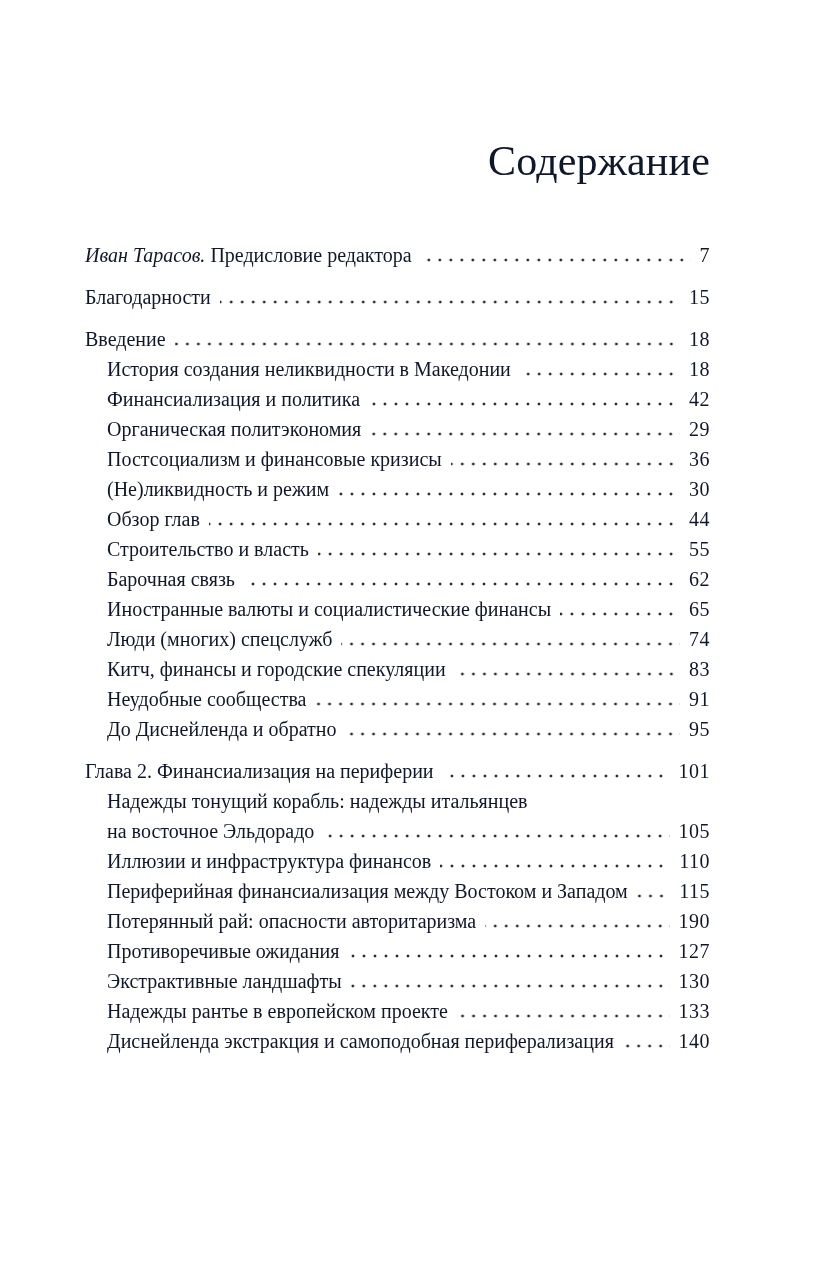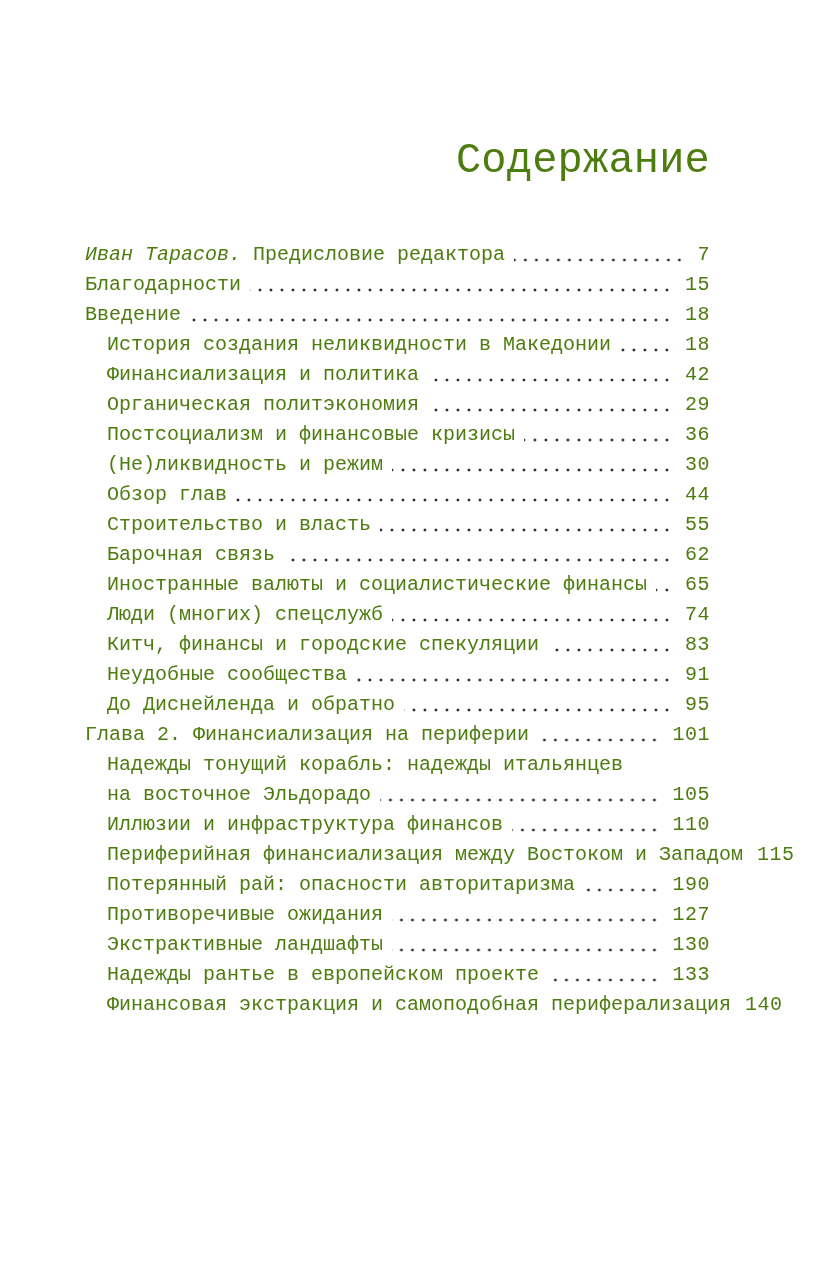--- a/index.html
+++ b/index.html
@@ -5,22 +5,22 @@
   html, body {
     margin: 0;
     padding: 0;
     background: #ffffff;
   }
   .page {
     position: relative;
     width: 827px;
     height: 1270px;
     background: #ffffff;
-    color: #4d7c0f;
-    font-family: Liberation Mono, monospace;
+    color: #0f172a;
+    font-family: Liberation Serif, serif;
     overflow: hidden;
     box-sizing: border-box;
     padding: 136px 117px 0 85px;
   }
   .toc-title {
     text-align: right;
     font-size: 42px;
     line-height: 50px;
     font-weight: normal;
     margin: 0;
@@ -29,21 +29,21 @@
   .toc-list {
     margin-top: 54px;
   }
   .row {
     display: flex;
     align-items: flex-end;
     font-size: 20px;
     line-height: 30px;
     white-space: nowrap;
   }
-  .row.top { }
+  .row.top { margin-top: 12px; }
   .row.first { margin-top: 0; }
   .row.sub { padding-left: 22px; }
   .prefix {
     font-style: italic;
   }
   .label { flex: 0 0 auto; }
   .leader {
     flex: 1 1 auto;
     position: relative;
     min-width: 14px;
@@ -219,19 +219,19 @@
       <span class="page-num">130</span>
     </div>
 
     <div class="row sub">
       <span class="label">Надежды рантье в европейском проекте</span>
       <span class="leader"></span>
       <span class="page-num">133</span>
     </div>
 
     <div class="row sub">
-      <span class="label">Финансовая экстракция и самоподобная периферализация</span>
+      <span class="label">Диснейленда экстракция и самоподобная периферализация</span>
       <span class="leader"></span>
       <span class="page-num">140</span>
     </div>
 
   </div>
 </div>
 
 </body></html>

